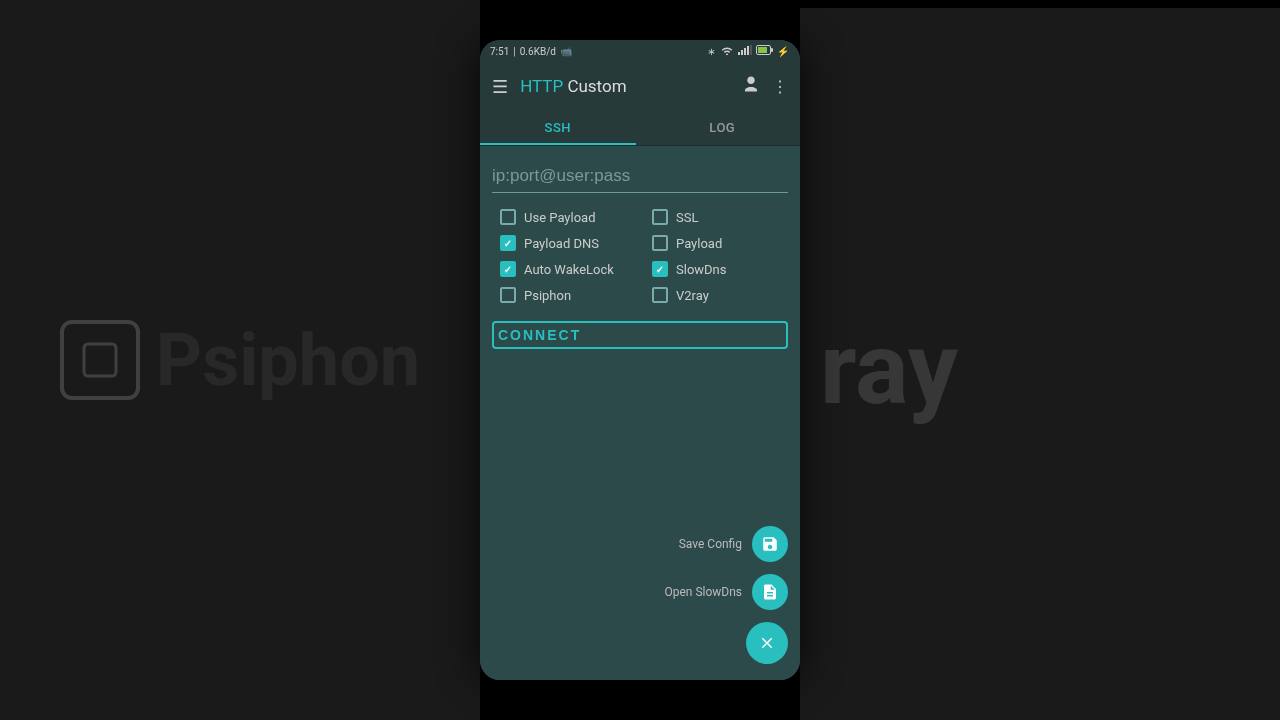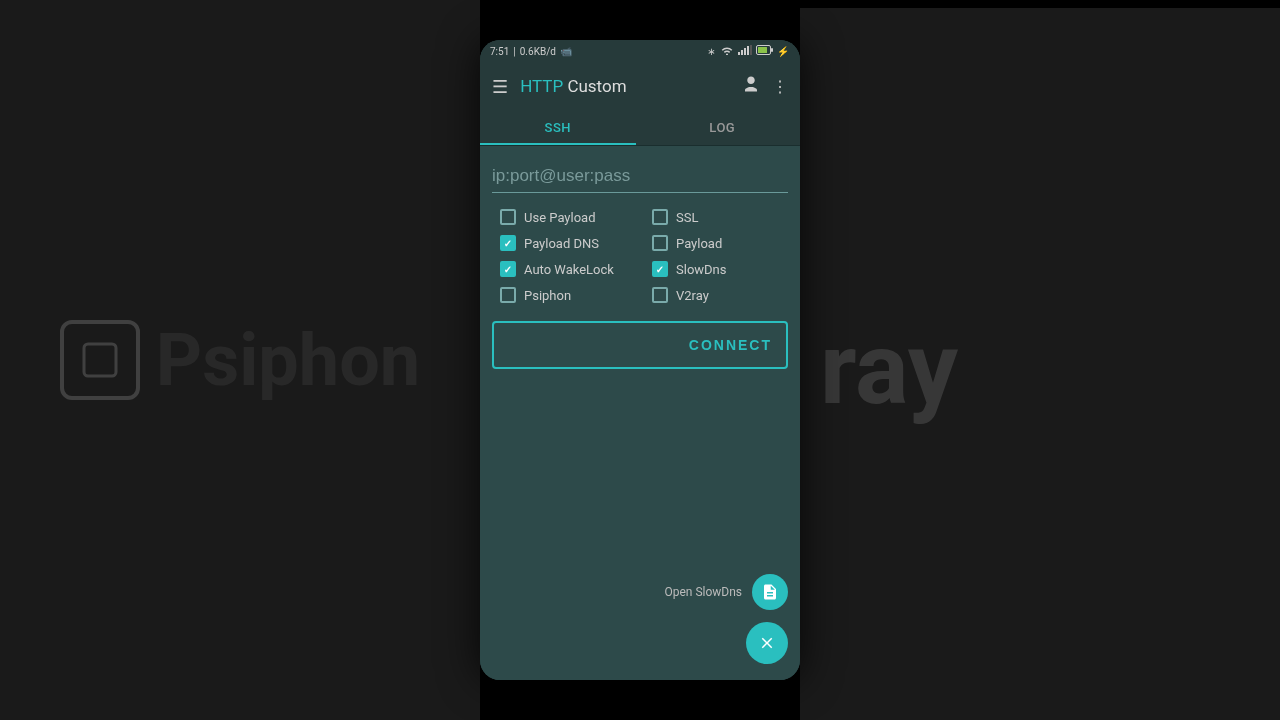--- a/index.html
+++ b/index.html
@@ -249,30 +249,30 @@
     }
 
     .checkbox-label {
       font-size: 13px;
       color: #ccc;
     }
 
     
     .connect-btn {
       width: 100%;
-      padding: 14px;
+      padding: 4px;
       background: transparent;
       border: 2px solid #2abfbf;
       border-radius: 4px;
       color: #2abfbf;
       font-size: 14px;
       font-weight: 600;
       letter-spacing: 2px;
       cursor: pointer;
-      text-align: right;
+      text-align: left;
       margin-bottom: 10px;
     }
 
     
     .fab-area {
       position: absolute;
       bottom: 16px;
       right: 12px;
       display: flex;
       flex-direction: column;
@@ -445,20 +445,28 @@
         <span class="checkbox-label">V2ray</span>
       </div>
     </div>
 
     
     <button class="connect-btn">CONNECT</button>
 
     
     <div class="fab-area">
 
+      <div class="fab-row">
+        <span class="fab-label">Save Config</span>
+        <button class="fab-btn">
+          <svg width="18" height="18" viewBox="0 0 24 24" fill="white">
+            <path d="M17 3H5c-1.11 0-2 .9-2 2v14c0 1.1.89 2 2 2h14c1.1 0 2-.9 2-2V7l-4-4zm-5 16c-1.66 0-3-1.34-3-3s1.34-3 3-3 3 1.34 3 3-1.34 3-3 3zm3-10H5V5h10v4z"></path>
+          </svg>
+        </button>
+      </div>
 
       <div class="fab-row">
         <span class="fab-label">Open SlowDns</span>
         <button class="fab-btn">
           <svg width="18" height="18" viewBox="0 0 24 24" fill="white">
             <path d="M14 2H6c-1.1 0-2 .9-2 2v16c0 1.1.9 2 2 2h12c1.1 0 2-.9 2-2V8l-6-6zm2 16H8v-2h8v2zm0-4H8v-2h8v2zm-3-5V3.5L18.5 9H13z"></path>
           </svg>
         </button>
       </div>
 

